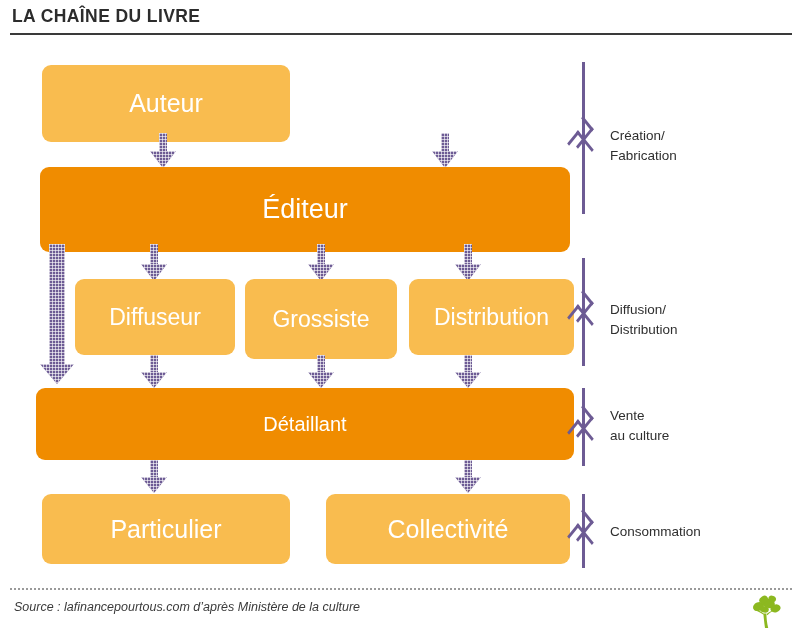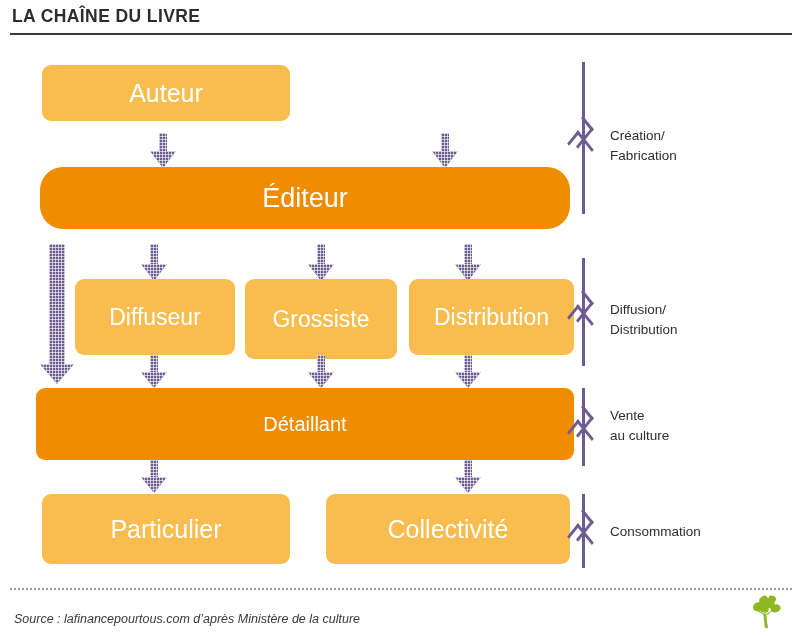--- a/index.html
+++ b/index.html
@@ -107,54 +107,53 @@
     width: 782px; height: 0;
     border-top: 2px dotted #9a9a9a;
   }
   #footer-source {
     position: absolute;
     left: 14px; top: 600px;
     font-size: 12.5px;
     font-style: italic;
     color: #3a3a3a;
     white-space: nowrap;
-    margin-top: 12px;
   }
   #tree-logo {
     position: absolute;
     right: 14px; top: 594px;
     width: 42px; height: 38px;
   }
 </style>
 </head>
 <body>
 
 <div id="header">
   <div id="page-title">LA CHAÎNE DU LIVRE</div>
   <div id="title-rule"></div>
 </div>
 
 <div id="diagram">
 
-  <div class="node light" style="left:42px; top:29px; width:248px; height:56px; font-size:25px;">
+  <div class="node light" style="left:42px; top:29px; width:248px; height:77px; font-size:25px;">
     <span>Auteur</span>
   </div>
 
 
   <div class="arrow" style="left:150px; top:97px; width:26px; height:35px;">
     <div class="shaft" style="left:9px; top:0; width:8px; height:20px;"></div>
     <div class="head" style="left:0; top:18px; width:26px; height:17px;"></div>
   </div>
 
   <div class="arrow" style="left:432px; top:97px; width:26px; height:35px;">
     <div class="shaft" style="left:9px; top:0; width:8px; height:20px;"></div>
     <div class="head" style="left:0; top:18px; width:26px; height:17px;"></div>
   </div>
 
-  <div class="node dark" style="left:40px; top:131px; width:530px; height:62px; font-size:27px;border-radius:23px;">
+  <div class="node dark" style="left:40px; top:131px; width:530px; height:85px; font-size:27px;">
     <span>Éditeur</span>
   </div>
 
   <div class="arrow" style="left:40px; top:208px; width:34px; height:140px;">
     <div class="shaft" style="left:9px; top:0; width:16px; height:122px;"></div>
     <div class="head" style="left:0; top:120px; width:34px; height:20px;"></div>
   </div>
 
   <div class="arrow" style="left:141px; top:208px; width:26px; height:37px;">
     <div class="shaft" style="left:9px; top:0; width:8px; height:22px;"></div>

